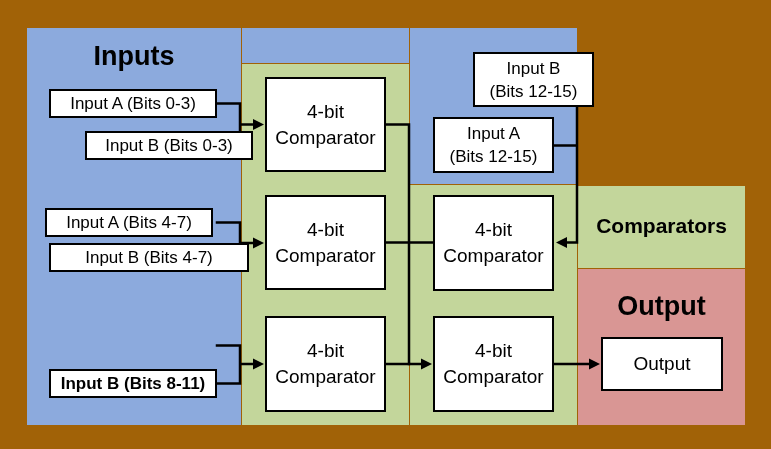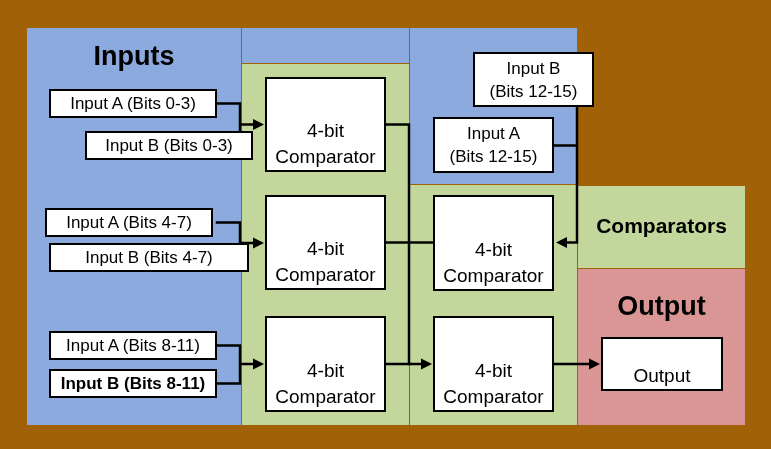--- a/index.html
+++ b/index.html
@@ -7,21 +7,21 @@
     position:relative;width:771px;height:449px;background:#a16207;overflow:hidden;
     font-family:"Liberation Sans",sans-serif;color:#000;
   }
   .region{position:absolute;box-sizing:border-box;}
   .wbox{
     position:absolute;box-sizing:border-box;background:#fff;border:2px solid #000;
     display:flex;flex-direction:column;align-items:center;justify-content:center;
     text-align:center;z-index:3;line-height:1.15;
   }
   .lbl17{font-size:17px;}
-  .lbl19{font-size:19px;line-height:26px;justify-content:flex-end;}
+  .lbl19{font-size:19px;line-height:26px;}
   .heading{
     position:absolute;z-index:2;text-align:center;font-weight:bold;
     font-size:27px;letter-spacing:0px;
   }
   .heading.small{font-size:21px;}
   svg.wires{position:absolute;left:0;top:0;z-index:2;pointer-events:none;}
 </style>
 </head>
 <body>
 
@@ -65,23 +65,20 @@
   </div>
   <div class="wbox lbl17" style="left:49px;top:131px;width:168px;height:29px;margin-left:36px;">
     <span>Input B (Bits 0-3)</span>
   </div>
   <div class="wbox lbl17" style="left:45px;top:208px;width:168px;height:29px;">
     <span>Input A (Bits 4-7)</span>
   </div>
   <div class="wbox lbl17" style="left:49px;top:243px;width:200px;height:29px;">
     <span>Input B (Bits 4-7)</span>
   </div>
-  <div class="wbox lbl17" style="left:49px;top:331px;width:168px;height:29px;">
-    <span>Input A (Bits 8-11)</span>
-  </div>
   <div class="wbox lbl17" style="left:49px;top:369px;width:168px;height:29px;font-weight:bold;">
     <span>Input B (Bits 8-11)</span>
   </div>
 
   <div class="wbox lbl17" style="left:433px;top:52px;width:121px;height:55px;line-height:23px;margin-left:40px;">
     <div>Input B</div>
     <div>(Bits 12-15)</div>
   </div>
   <div class="wbox lbl17" style="left:433px;top:117px;width:121px;height:56px;line-height:23px;">
     <div>Input A</div>

